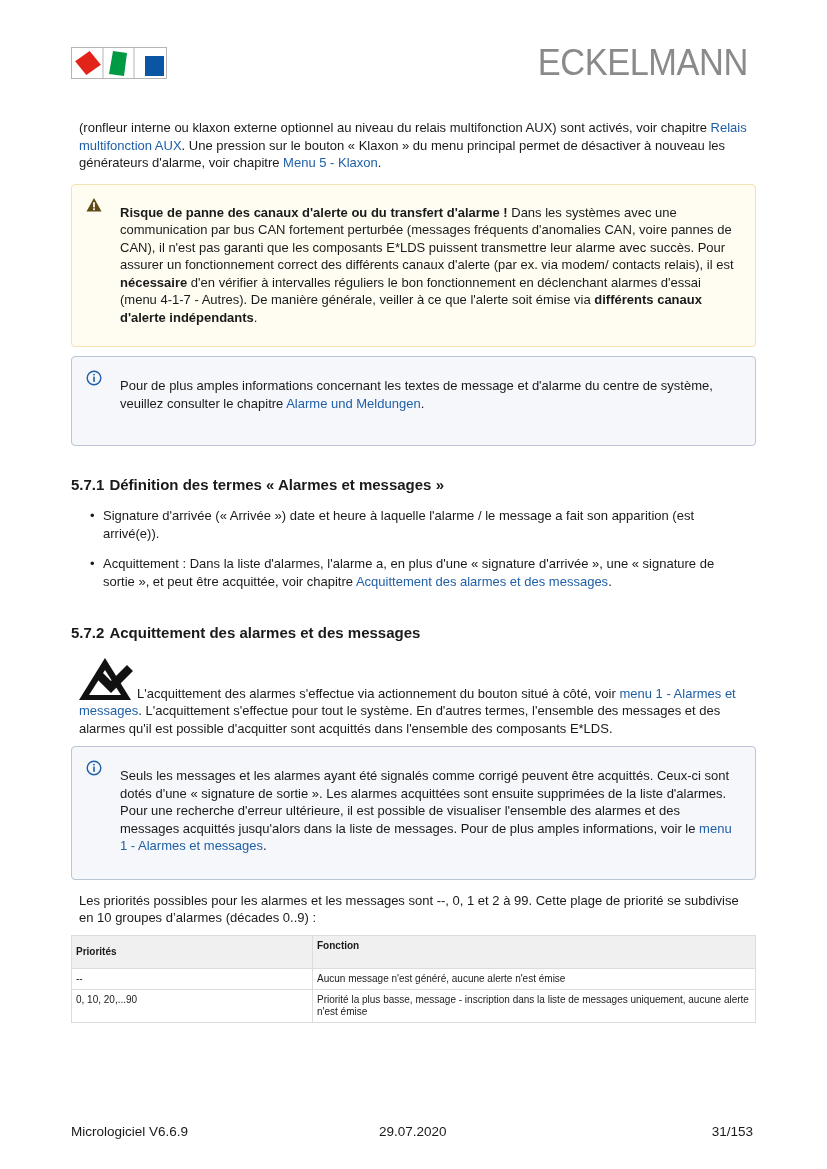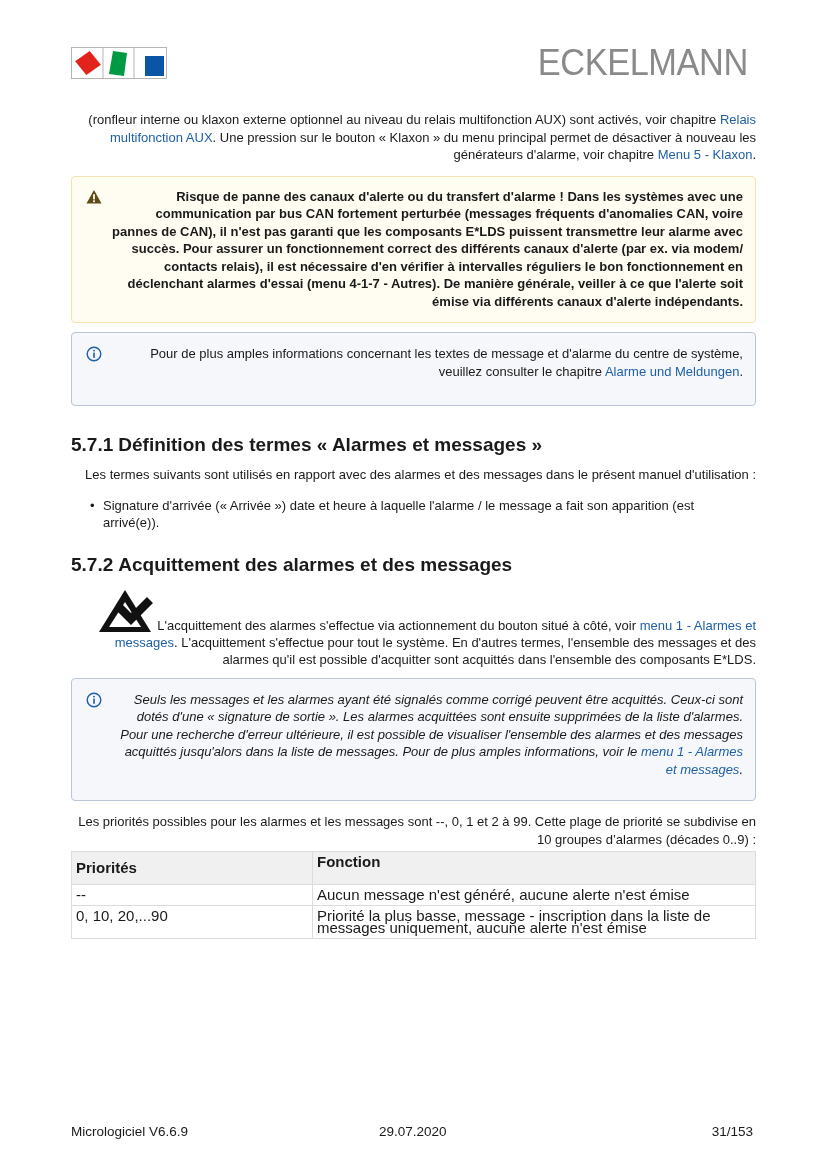--- a/index.html
+++ b/index.html
@@ -11,39 +11,39 @@
     a.lnk { color: #1f5fa6; text-decoration: none; }
     .header { position: absolute; top: 0; left: 0; width: 827px; height: 90px; }
     .logo { position: absolute; left: 71px; top: 47px; width: 96px; height: 32px; }
     .brand {
       position: absolute; right: 79px; top: 43px;
       font-size: 37px; letter-spacing: -0.5px; color: #8a8a8a;
       font-weight: normal; line-height: 40px;
       transform: scaleX(0.93); transform-origin: right center;
     }
     .content { position: absolute; left: 71px; top: 111px; width: 685px; }
-    p { margin: 0; text-align: right; }
+    p { margin: 8px; }
     .p-intro { margin-bottom: 12px; }
     .callout {
       border-radius: 4px; padding: 11px 12px 11px 40px; position: relative;
       margin-bottom: 9px;
     }
-    .callout.warn { background: #fffcf2; border: 1px solid #f3e3b0; font-weight: bold; }
+    .callout.warn { background: #fffcf2; border: 1px solid #f3e3b0; }
     .callout.info { background: #f5f7fa; border: 1px solid #b9c6d5; }
     .callout .c-icon { position: absolute; left: 14px; top: 13px; width: 16px; height: 16px; }
     h3 {
-      font-size: 19px; font-weight: bold; margin: 0; color: #1a1a1a; line-height: 18px;
+      font-size: 15px; font-weight: bold; margin: 0; color: #1a1a1a; line-height: 18px;
     }
     h3 .num { margin-right: 5px; }
     ul.terms { margin: 4px 0 0 0; padding: 0 0 0 19px; list-style: none; }
     ul.terms li { position: relative; margin: 13px; }
     ul.terms li::before { content: "•"; position: absolute; left: -13px; top: 0; }
     .ack-icon { display: inline-block; width: 56px; height: 46px; vertical-align: bottom; margin-right: 2px; }
     table.prio {
-      width: 685px; border-collapse: collapse; font-size: 15px; line-height: 12px; margin-top: 3px;
+      width: 685px; border-collapse: collapse; font-size: 10px; line-height: 12px; margin-top: 3px;
     }
     table.prio th, table.prio td { border: 1px solid #dcdcdc; text-align: left; vertical-align: top; padding: 4px 4px 4px 4px; }
     table.prio th { background: #f0f0f0; font-weight: bold; height: 24px; }
     table.prio th.c1 { vertical-align: middle; }
     table.prio td.c1 { width: 232px; }
     .footer {
       position: absolute; left: 71px; top: 1123px; width: 682px; font-size: 13.5px; color: #1a1a1a;
     }
     .footer .f-left { position: absolute; left: 0; }
     .footer .f-mid { position: absolute; left: 308px; }
@@ -88,37 +88,37 @@
       <circle cx="8" cy="4.6" r="0.95" fill="#1f5fa6"></circle>
     </svg>
     <p>
       <span>Pour de plus amples informations concernant les textes de message et d'alarme du centre de système, veuillez consulter le chapitre </span><a class="lnk">Alarme und Meldungen</a><span>.</span>
     </p>
   </div>
 
   <h3 style="margin-top:30px;">
     <span class="num">5.7.1</span><span>Définition des termes « Alarmes et messages »</span>
   </h3>
-  <p style="margin-top:12px;">Les termes suivants sont utilisés en rapport avec des alarmes et des messages dans le présent manuel d'utilisation :</p>
   <ul class="terms">
     <li>Signature d'arrivée (« Arrivée ») date et heure à laquelle l'alarme / le message a fait son apparition (est arrivé(e)).</li>
+    <li><span>Acquittement : Dans la liste d'alarmes, l'alarme a, en plus d'une « signature d'arrivée », une « signature de sortie », et peut être acquittée, voir chapitre </span><a class="lnk">Acquittement des alarmes et des messages</a><span>.</span></li>
   </ul>
 
-  <h3 style="margin-top:24px;">
+  <h3 style="margin-top:34px;">
     <span class="num">5.7.2</span><span>Acquittement des alarmes et des messages</span>
   </h3>
   <p style="margin-top:14px;">
     <svg class="ack-icon" viewBox="0 0 56 46">
       <polygon points="26,2 52,44 0,44" fill="#111"></polygon>
       <polygon points="26,14 42,39 10,39" fill="#fff"></polygon>
       <polygon points="17,22 23,16 32,25 48,9 54,15 32,37" fill="#111"></polygon>
     </svg><span>L'acquittement des alarmes s'effectue via actionnement du bouton situé à côté, voir </span><a class="lnk">menu 1 - Alarmes et messages</a><span>. L'acquittement s'effectue pour tout le système. En d'autres termes, l'ensemble des messages et des alarmes qu'il est possible d'acquitter sont acquittés dans l'ensemble des composants E*LDS.</span>
   </p>
 
-  <div class="callout info" style="margin-top:9px;padding-top:12px;padding-bottom:22px;font-style:italic;">
+  <div class="callout info" style="margin-top:9px;padding-top:12px;padding-bottom:16px;">
     <svg class="c-icon" viewBox="0 0 16 16" style="top:13px;">
       <circle cx="8" cy="8" r="6.8" fill="none" stroke="#1f5fa6" stroke-width="1.4"></circle>
       <rect x="7.2" y="6.6" width="1.6" height="5.2" fill="#1f5fa6"></rect>
       <circle cx="8" cy="4.6" r="0.95" fill="#1f5fa6"></circle>
     </svg>
     <p>
       <span>Seuls les messages et les alarmes ayant été signalés comme corrigé peuvent être acquittés. Ceux-ci sont dotés d'une « signature de sortie ». Les alarmes acquittées sont ensuite supprimées de la liste d'alarmes. Pour une recherche d'erreur ultérieure, il est possible de visualiser l'ensemble des alarmes et des messages acquittés jusqu'alors dans la liste de messages. Pour de plus amples informations, voir le </span><a class="lnk">menu 1 - Alarmes et messages</a><span>.</span>
     </p>
   </div>
 

